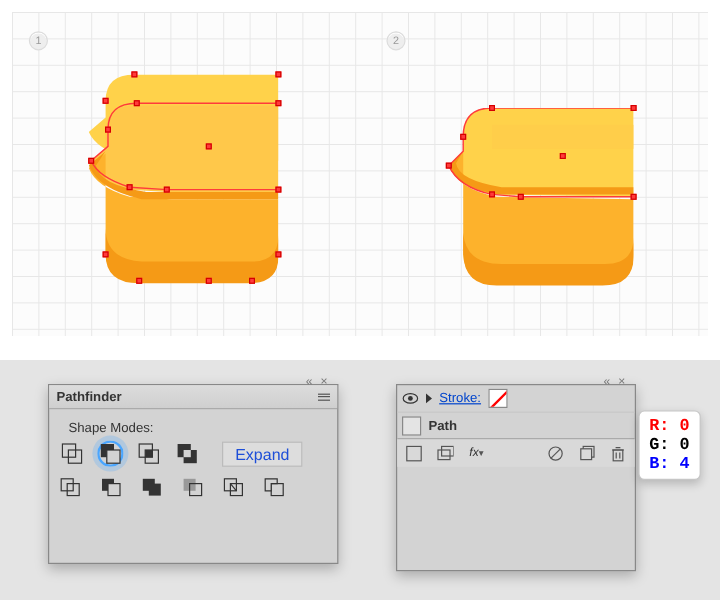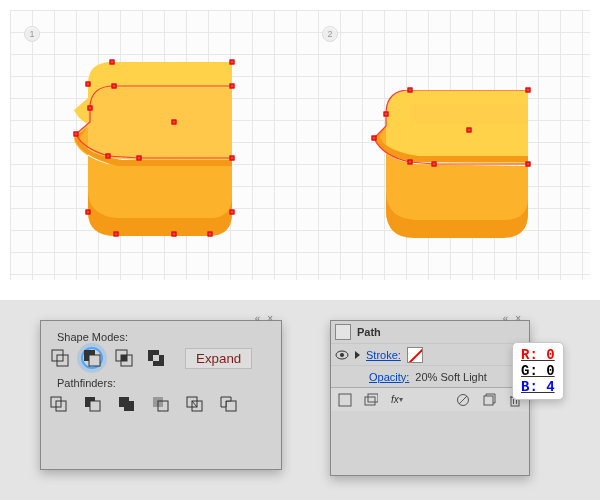--- a/index.html
+++ b/index.html
@@ -27,21 +27,21 @@
   .panel-tabbar { position:absolute; top:-8px; right:6px; font-size:10px; color:#777; letter-spacing:2px; }
   .panel-menu { position:absolute; right:4px; top:3px; width:14px; height:14px; display:flex; flex-direction:column; justify-content:space-around; padding:3px 2px; }
   .panel-menu span{ height:1px; background:#555; display:block;}
   .panel-body { padding:6px 8px; }
 
   
   .pf-label { color:#333; margin:4px 8px; }
   .mode-row { display:flex; align-items:center; gap:10px; margin-bottom:8px;}
   .mode-btn { width:22px; height:22px; display:flex; align-items:center; justify-content:center; border:1px solid transparent; }
   .mode-btn.selected { border-radius:50%; box-shadow:0 0 0 2px #4aa6ff inset, 0 0 0 4px rgba(74,166,255,.25); border:none; }
-  .expand-btn { margin-left:8px; padding:2px 10px; border:1px solid #bbb; background:#ddd; color:#7f1d1d; }
+  .expand-btn { margin-left:8px; padding:2px 10px; border:1px solid #bbb; background:#ddd; color:#1d4ed8; }
   .pf-row2 { display:flex; gap:14px; margin-top:6px;}
   .sm-ic { width:20px; height:18px; display:flex; align-items:center; justify-content:center; }
 
   
   .ap-row { display:flex; align-items:center; height:22px; border-top:1px solid #c7c7c7; padding:0 4px; gap:6px; }
   .ap-row:first-of-type{ border-top:none;}
   .eye { width:14px; height:14px; display:inline-block; }
   .tri { width:0; height:0; border-top:4px solid transparent; border-bottom:4px solid transparent; border-left:5px solid #333; }
   .link { color:#0044cc; text-decoration:underline; }
   .sw { width:16px; height:16px; border:1px solid #888; display:inline-block; }
@@ -114,20 +114,28 @@
     <div class="pt" style="left:60px; top:74px;"></div>
     <div class="pt" style="left:154px; top:74px;"></div>
     <div class="pt" style="left:95px; top:40px;"></div>
   </div>
 </div>
 
 <div class="strip">
 
   <div class="panel" style="top:20px; left:40px; width:242px; height:150px;">
     <div class="panel-tabbar">«&nbsp;×</div>
+    <div class="panel-header">
+      <span>Pathfinder</span>
+      <div class="panel-menu">
+          <span></span>
+          <span></span>
+          <span></span>
+        </div>
+    </div>
     <div class="panel-body">
       <div class="pf-label">Shape Modes:</div>
       <div class="mode-row">
         <div class="mode-btn">
             <svg width="18" height="18">
               <rect x="1" y="1" width="11" height="11" fill="none" stroke="#333"></rect>
               <rect x="6" y="6" width="11" height="11" fill="none" stroke="#333"></rect>
             </svg>
           </div>
         <div class="mode-btn selected">
@@ -145,21 +153,20 @@
           </div>
         <div class="mode-btn">
             <svg width="18" height="18">
               <rect x="1" y="1" width="11" height="11" fill="#333"></rect>
               <rect x="6" y="6" width="11" height="11" fill="#333"></rect>
               <rect x="6" y="6" width="6" height="6" fill="#d3d3d3"></rect>
             </svg>
           </div>
         <button class="expand-btn">Expand</button>
       </div>
-      <div class="pf-label">Pathfinders:</div>
       <div class="pf-row2">
         <div class="sm-ic">
             <svg width="18" height="16">
               <rect x="1" y="1" width="10" height="10" fill="none" stroke="#333"></rect>
               <rect x="6" y="5" width="10" height="10" fill="none" stroke="#333"></rect>
             </svg>
           </div>
         <div class="sm-ic">
             <svg width="18" height="16">
               <rect x="1" y="1" width="10" height="10" fill="#333"></rect>
@@ -191,38 +198,32 @@
               <path d="M1 1 h10 v4 h-5 v6 h-5 z" fill="#d3d3d3" stroke="#333"></path>
             </svg>
           </div>
       </div>
     </div>
   </div>
 
   <div class="panel" style="top:20px; left:330px; width:200px; height:156px;">
     <div class="panel-tabbar">«&nbsp;×</div>
     <div>
-      <div class="ap-row">
-        <span class="sw sw-light"></span>
-        <b>Path</b>
-      </div>
       <div class="ap-row">
         <span class="eye"><svg width="14" height="14">
               <ellipse cx="7" cy="7" rx="6" ry="4" fill="none" stroke="#333"></ellipse>
               <circle cx="7" cy="7" r="2" fill="#333"></circle>
             </svg></span>
         <span class="tri"></span>
         <span class="link">Stroke:</span>
         <span class="sw sw-none"></span>
       </div>
       <div class="ap-row">
-        <span style="width:14px;"></span>
-        <span style="width:8px;"></span>
-        <span class="link">Opacity:</span>
-        <span>20% Soft Light</span>
+        <span class="sw sw-light"></span>
+        <b>Path</b>
       </div>
     </div>
     <div class="ap-footer">
       <span class="ft-ic">
           <svg width="14" height="14">
             <rect x="1" y="1" width="12" height="12" fill="none" stroke="#555"></rect>
           </svg>
         </span>
       <span class="ft-ic">
           <svg width="14" height="14">
@@ -252,19 +253,19 @@
             <rect x="3" y="4" width="8" height="9" fill="none" stroke="#555"></rect>
             <line x1="2" y1="4" x2="12" y2="4" stroke="#555"></line>
             <line x1="5" y1="2" x2="9" y2="2" stroke="#555"></line>
             <line x1="5.5" y1="6" x2="5.5" y2="11" stroke="#555"></line>
             <line x1="8.5" y1="6" x2="8.5" y2="11" stroke="#555"></line>
           </svg>
         </span>
     </div>
   </div>
 
-  <div class="rgb-tip" style="top:42px; left:512px;text-decoration:underline;">
+  <div class="rgb-tip" style="top:42px; left:532px;">
     <div class="r">R: 0</div>
     <div class="g">G: 0</div>
     <div class="b">B: 4</div>
   </div>
 
 </div>
 
 </body></html>

